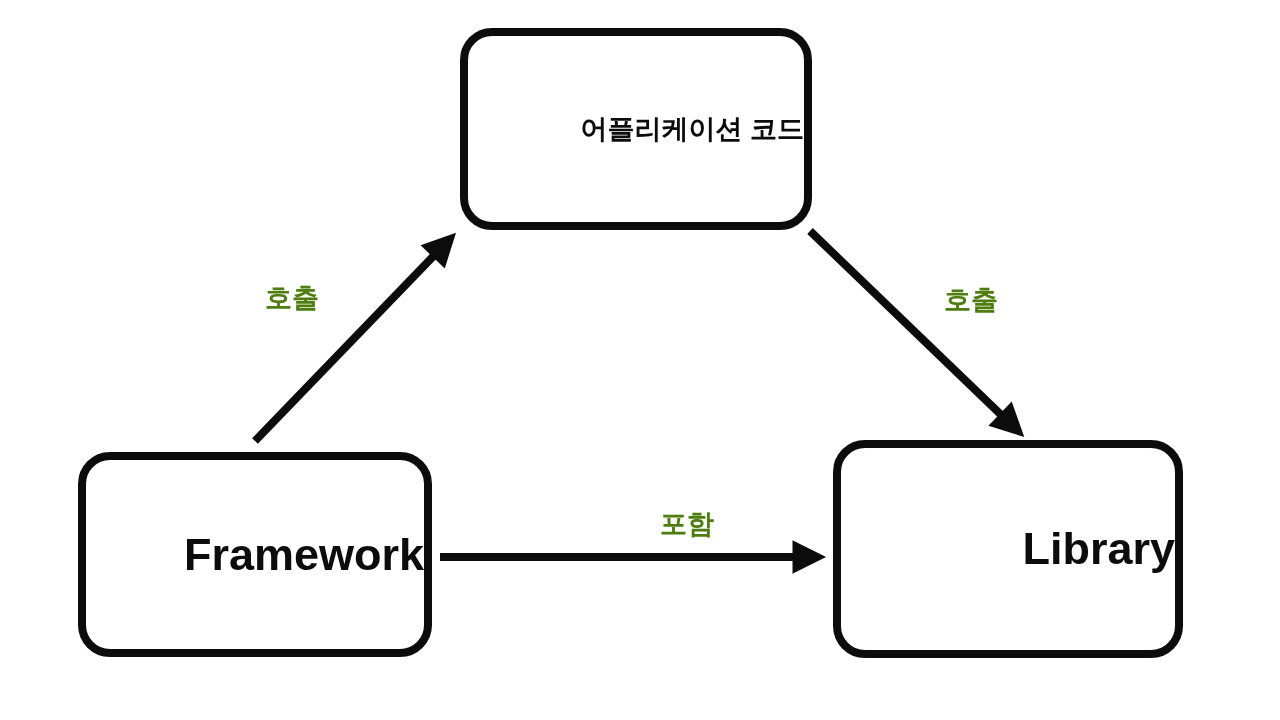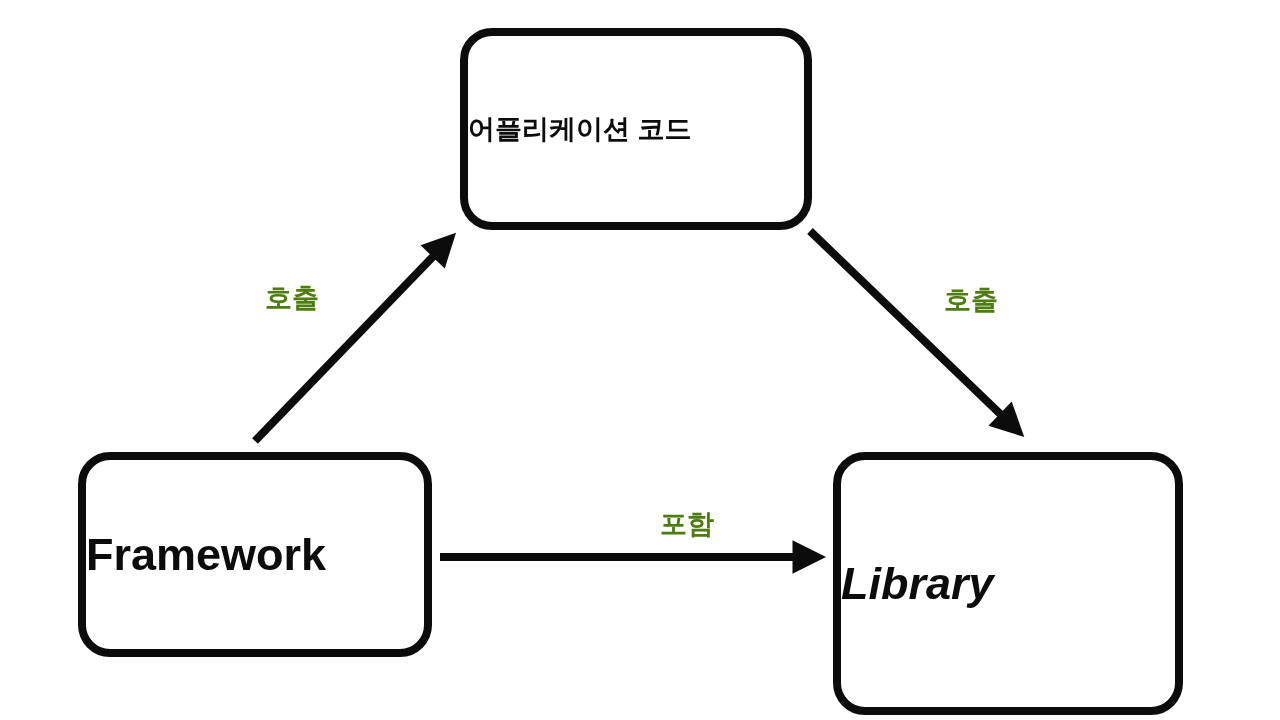--- a/index.html
+++ b/index.html
@@ -24,21 +24,21 @@
     height: 720px;
   }
   .node {
     position: absolute;
     box-sizing: border-box;
     background: #ffffff;
     border: 8px solid #0c0c0c;
     border-radius: 32px;
     display: flex;
     flex-direction: column;
-    align-items: flex-start;
+    align-items: flex-end;
     justify-content: center;
     text-align: center;
     font-weight: 700;
     color: #0c0c0c;
   }
   .node-appcode {
     left: 460px;
     top: 28px;
     width: 352px;
     height: 202px;
@@ -47,25 +47,24 @@
   }
   .node-framework {
     left: 78px;
     top: 452px;
     width: 354px;
     height: 205px;
     font-size: 45px;
   }
   .node-library {
     left: 833px;
-    top: 452px;
+    top: 440px;
     width: 350px;
-    height: 263px;
+    height: 218px;
     font-size: 45px;
-    font-style: italic;
   }
   .edge-label {
     position: absolute;
     transform: translate(-50%, -50%);
     font-size: 27px;
     font-weight: 700;
     color: #4d7c0f;
     white-space: nowrap;
   }
   .label-call-left  { left: 292px; top: 298px; }

